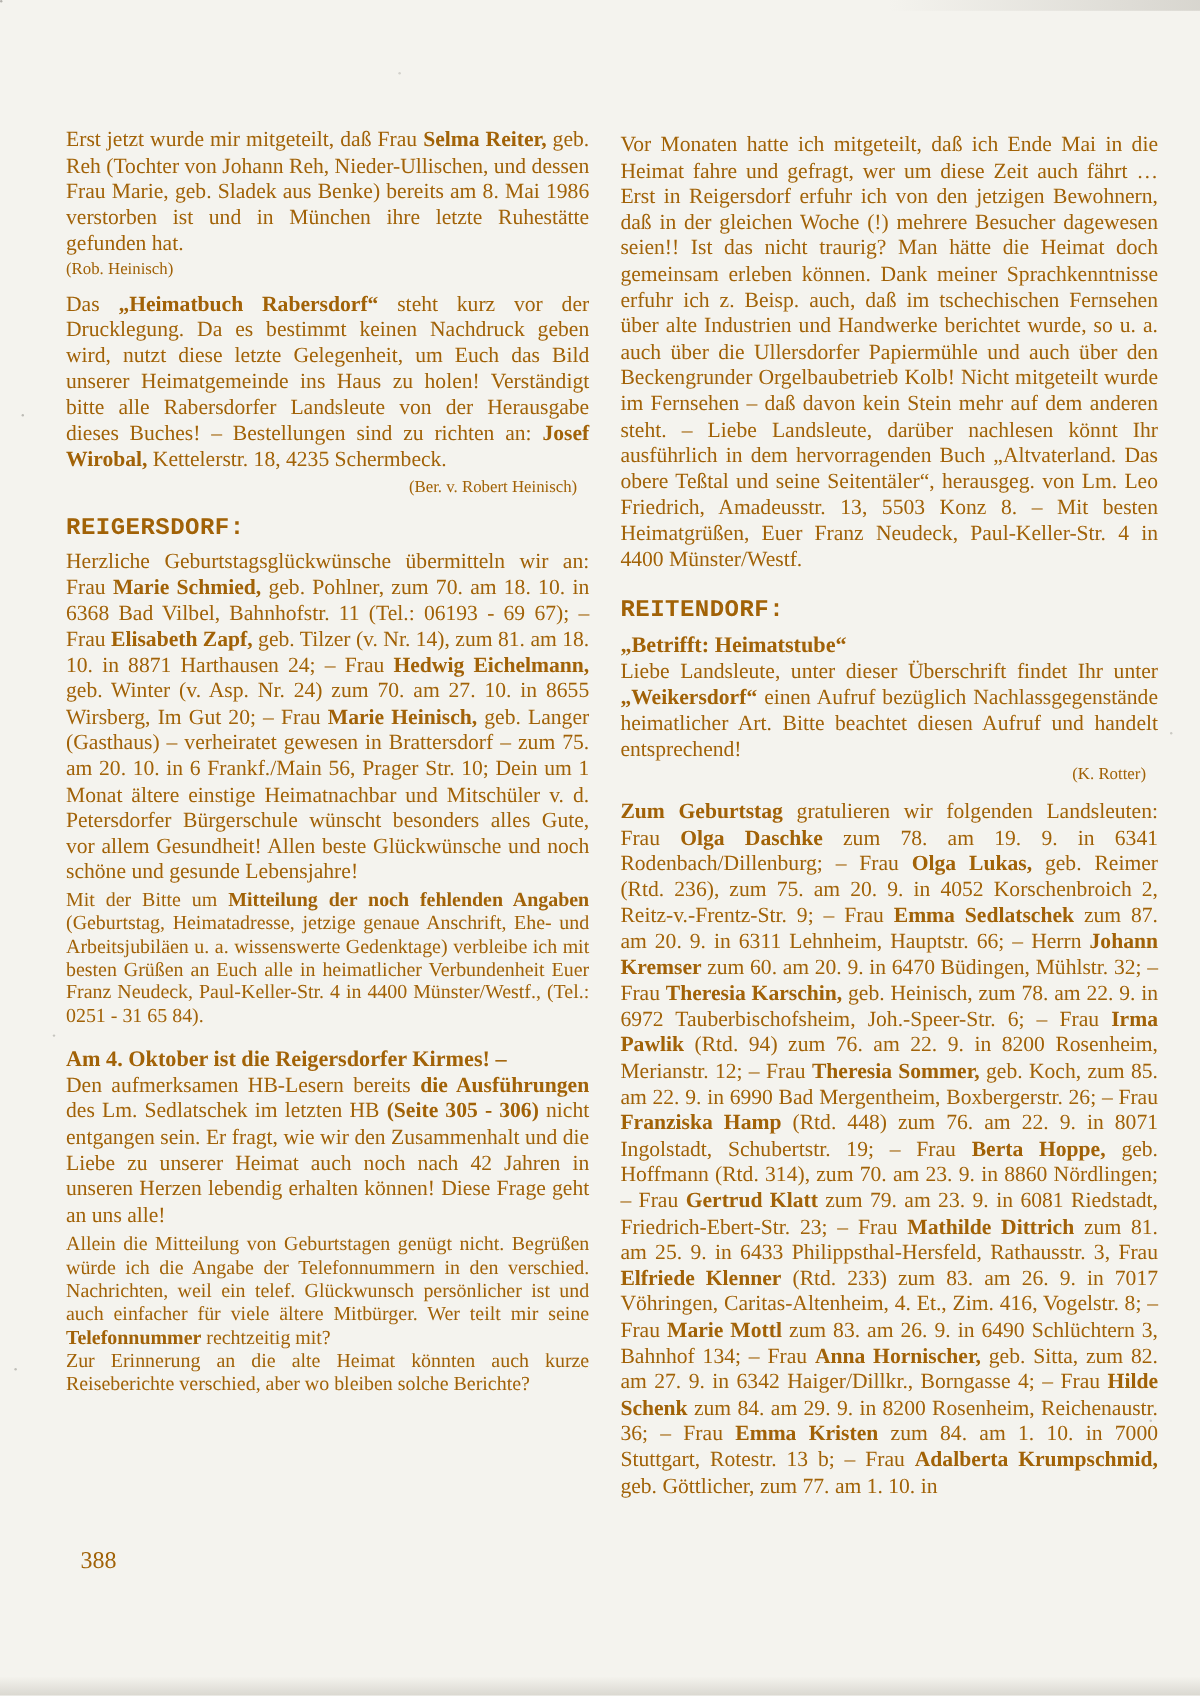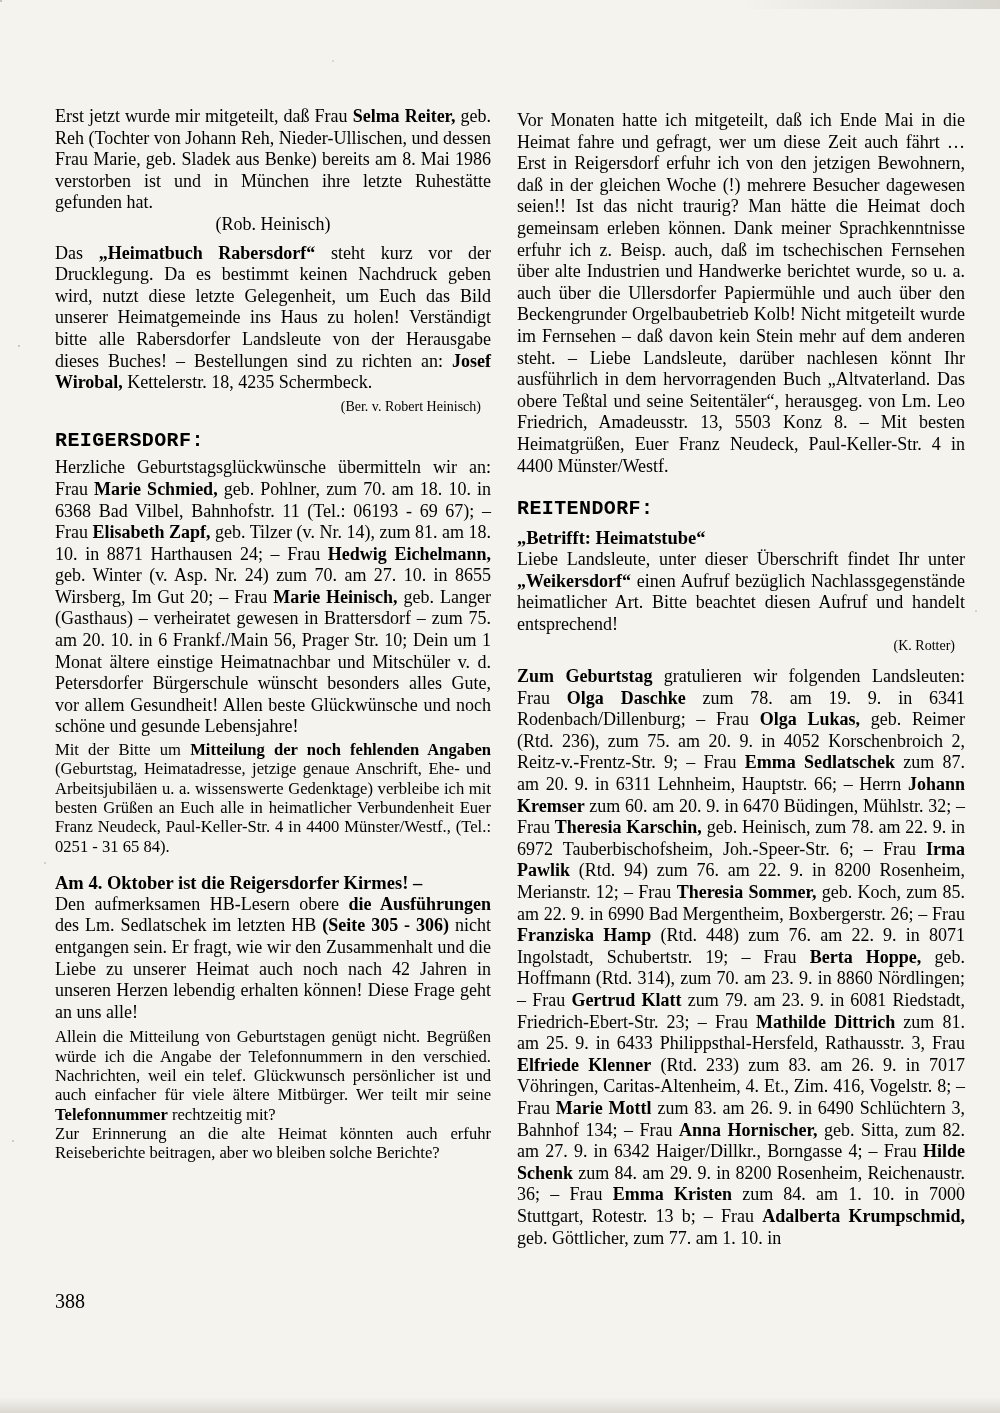--- a/index.html
+++ b/index.html
@@ -7,21 +7,21 @@
     padding: 0;
     background: #e9e8e3;
   }
   .page {
     position: relative;
     width: 1000px;
     height: 1413px;
     background: #f4f3ee;
     overflow: hidden;
     font-family: "Liberation Serif", serif;
-    color: #000000;
+    color: #a16207;
   }
   .columns {
     position: absolute;
     top: 106px;
     left: 55px;
     display: flex;
     gap: 26px;
   }
   .col { }
   .col-left  { width: 436px; }
@@ -38,23 +38,23 @@
   .para-small {
     margin: 0;
     font-size: 16.6px;
     line-height: 19.3px;
     text-align: justify;
     hyphens: auto;
     -webkit-hyphens: auto;
   }
   .attribution-left {
     margin: 0;
-    font-size: 18px;
+    font-size: 14px;
     line-height: 21.6px;
-    text-align: center;
+    text-align: left;
   }
   .byline {
     margin: 0;
     font-size: 14px;
     line-height: 21.6px;
     text-align: right;
     padding-right: 10px;
   }
   .section-heading {
     margin: 0;
@@ -75,21 +75,21 @@
   .mt-4  { margin-top: 4px; }
   .mt-6  { margin-top: 6px; }
   .mt-8  { margin-top: 8px; }
   .mt-12 { margin-top: 12px; }
   .mt-14 { margin-top: 9px; }
   .mt-16 { margin-top: 16px; }
   .mt-20 { margin-top: 20px; }
 
   .page-number {
     position: absolute;
-    left: 55px;
+    left: 67px;
     top: 1289px;
     font-size: 20px;
     line-height: 24px;
   }
 
   
   .bottom-shade {
     position: absolute;
     left: 0; right: 0; bottom: 0;
     height: 16px;
@@ -134,25 +134,25 @@
 
       <h2 class="section-heading mt-12">REIGERSDORF:</h2>
 
       <p class="para mt-4"><span>Herzliche Geburtstagsglückwünsche übermitteln wir an: Frau </span><b>Marie Schmied,</b><span> geb. Pohlner, zum 70. am 18. 10. in 6368 Bad Vilbel, Bahnhofstr. 11 (Tel.: 06193 - 69 67); – Frau </span><b>Elisabeth Zapf,</b><span> geb. Tilzer (v. Nr. 14), zum 81. am 18. 10. in 8871 Harthausen 24; – Frau </span><b>Hedwig Eichelmann,</b><span> geb. Winter (v. Asp. Nr. 24) zum 70. am 27. 10. in 8655 Wirsberg, Im Gut 20; – Frau </span><b>Marie Heinisch,</b><span> geb. Langer (Gasthaus) – verheiratet gewesen in Brattersdorf – zum 75. am 20. 10. in 6 Frankf./Main 56, Prager Str. 10; Dein um 1 Monat ältere einstige Heimatnachbar und Mitschüler v. d. Petersdorfer Bürgerschule wünscht besonders alles Gute, vor allem Gesundheit! Allen beste Glückwünsche und noch schöne und gesunde Lebensjahre!</span></p>
 
       <p class="para-small mt-2"><span>Mit der Bitte um </span><b>Mitteilung der noch fehlenden Angaben</b><span> (Geburtstag, Heimatadresse, jetzige genaue Anschrift, Ehe- und Arbeitsjubiläen u. a. wissenswerte Gedenktage) verbleibe ich mit besten Grüßen an Euch alle in heimatlicher Verbundenheit Euer Franz Neudeck, Paul-Keller-Str. 4 in 4400 Münster/Westf., (Tel.: 0251 - 31 65 84).</span></p>
 
       <h3 class="sub-heading mt-16">Am 4. Oktober ist die Reigersdorfer Kirmes! –</h3>
 
 
-      <p class="para"><span>Den aufmerksamen HB-Lesern obere </span><b>die Ausführungen</b><span> des Lm. Sedlatschek im letzten HB </span><b>(Seite 305 - 306)</b><span> nicht entgangen sein. Er fragt, wie wir den Zusammenhalt und die Liebe zu unserer Heimat auch noch nach 42 Jahren in unseren Herzen lebendig erhalten können! Diese Frage geht an uns alle!</span></p>
+      <p class="para"><span>Den aufmerksamen HB-Lesern bereits </span><b>die Ausführungen</b><span> des Lm. Sedlatschek im letzten HB </span><b>(Seite 305 - 306)</b><span> nicht entgangen sein. Er fragt, wie wir den Zusammenhalt und die Liebe zu unserer Heimat auch noch nach 42 Jahren in unseren Herzen lebendig erhalten können! Diese Frage geht an uns alle!</span></p>
 
       <p class="para-small mt-4"><span>Allein die Mitteilung von Geburtstagen genügt nicht. Begrüßen würde ich die Angabe der Telefonnummern in den verschied. Nachrichten, weil ein telef. Glückwunsch persönlicher ist und auch einfacher für viele ältere Mitbürger. Wer teilt mir seine </span><b>Telefonnummer</b><span> rechtzeitig mit?</span></p>
 
-      <p class="para-small">Zur Erinnerung an die alte Heimat könnten auch erfuhr Reiseberichte beitragen, aber wo bleiben solche Berichte?</p>
+      <p class="para-small">Zur Erinnerung an die alte Heimat könnten auch kurze Reiseberichte verschied, aber wo bleiben solche Berichte?</p>
     </div>
 
     <div class="col col-right">
       <p class="para">Vor Monaten hatte ich mitgeteilt, daß ich Ende Mai in die Heimat fahre und gefragt, wer um diese Zeit auch fährt … Erst in Reigersdorf erfuhr ich von den jetzigen Bewohnern, daß in der gleichen Woche (!) mehrere Besucher dagewesen seien!! Ist das nicht traurig? Man hätte die Heimat doch gemeinsam erleben können. Dank meiner Sprachkenntnisse erfuhr ich z. Beisp. auch, daß im tschechischen Fernsehen über alte Industrien und Handwerke berichtet wurde, so u. a. auch über die Ullersdorfer Papiermühle und auch über den Beckengrunder Orgelbaubetrieb Kolb! Nicht mitgeteilt wurde im Fernsehen – daß davon kein Stein mehr auf dem anderen steht. – Liebe Landsleute, darüber nachlesen könnt Ihr ausführlich in dem hervorragenden Buch „Altvaterland. Das obere Teßtal und seine Seitentäler“, herausgeg. von Lm. Leo Friedrich, Amadeusstr. 13, 5503 Konz 8. – Mit besten Heimatgrüßen, Euer Franz Neudeck, Paul-Keller-Str. 4 in 4400 Münster/Westf.</p>
 
       <h2 class="section-heading mt-20">REITENDORF:</h2>
 
       <h3 class="sub-heading mt-6">„Betrifft: Heimatstube“</h3>
 
       <p class="para"><span>Liebe Landsleute, unter dieser Überschrift findet Ihr unter </span><b>„Weikersdorf“</b><span> einen Aufruf bezüglich Nachlassgegenstände heimatlicher Art. Bitte beachtet diesen Aufruf und handelt entsprechend!</span></p>

